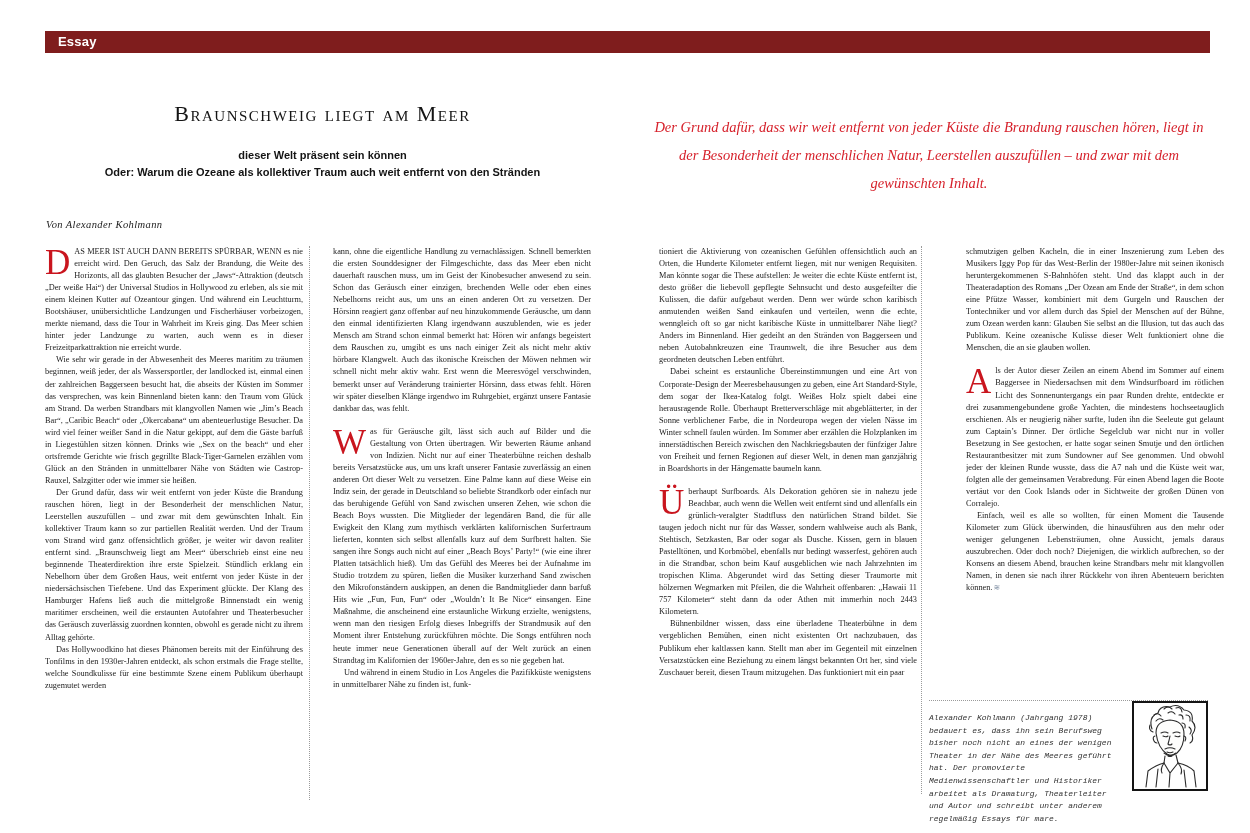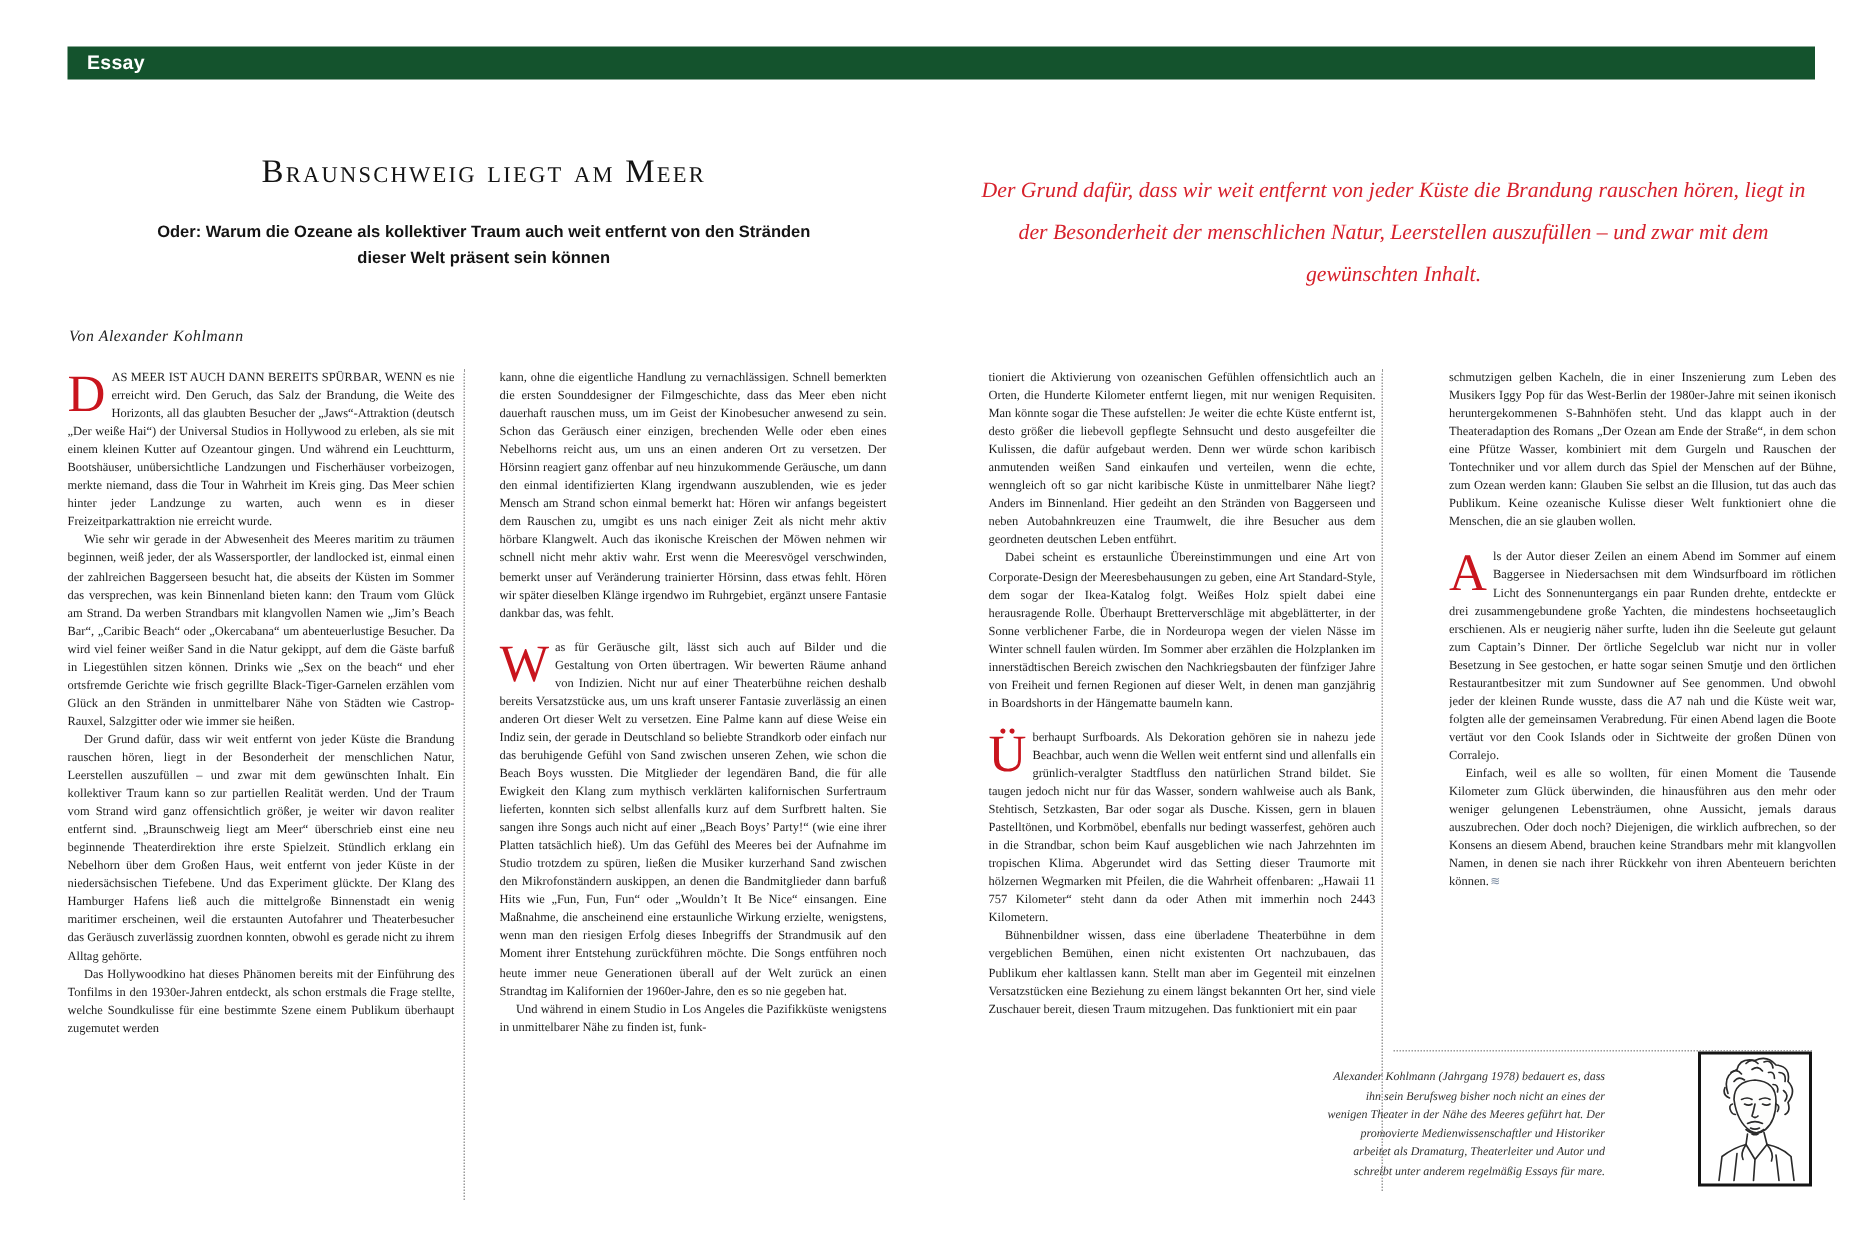--- a/index.html
+++ b/index.html
@@ -2,21 +2,21 @@
 <html><head>
 <meta charset="utf-8">
 <style>
   html,body{margin:0;padding:0;}
   body{
     width:1250px;height:833px;position:relative;background:#ffffff;
     font-family:"Liberation Serif", serif;color:#1c1c1c;overflow:hidden;
   }
   .kicker-bar{
     position:absolute;left:45px;top:31px;width:1165px;height:22px;
-    background:#14532d;color:#ffffff;
+    background:#7f1d1d;color:#ffffff;
     font-family:"Liberation Sans", sans-serif;font-weight:bold;font-size:13px;
     line-height:22px;padding-left:13px;box-sizing:border-box;letter-spacing:.2px;
   }
   .page-title{
     position:absolute;left:45px;top:101px;width:555px;text-align:center;
     font-variant:small-caps;font-size:22px;letter-spacing:1.5px;color:#141414;
     font-weight:500;
   }
   .subtitle{
     position:absolute;left:45px;top:147px;width:555px;text-align:center;
@@ -50,23 +50,23 @@
   .dropcap{
     float:left;color:#c9151e;font-size:35px;line-height:28px;
     padding:3px 4px 0 0;font-weight:normal;
   }
   .endmark{color:#7d8da2;font-size:8px;letter-spacing:-1px;}
   .bio-rule{
     position:absolute;left:929px;top:700px;width:279px;height:0;
     border-top:1px dotted #9a9a9a;
   }
   .bio-text{
-    position:absolute;left:882px;top:712px;width:188px;
-    font-family:Liberation Serif, serif;font-style:italic;
-    font-size:8px;line-height:12.6px;color:#333;text-align:right;
+    position:absolute;left:929px;top:712px;width:188px;
+    font-family:Liberation Mono, monospace;font-style:italic;
+    font-size:8px;line-height:12.6px;color:#333;text-align:left;
   }
   .portrait-frame{
     position:absolute;left:1132px;top:701px;width:76px;height:90px;
     border:2px solid #141414;background:#fff;box-sizing:border-box;
   }
   .footer{
     position:absolute;top:803px;display:flex;justify-content:space-between;
     font-size:9px;color:#20304a;margin-top:47px;
   }
   #footer-left{left:45px;width:555px;}
@@ -74,22 +74,22 @@
 </style>
 </head>
 <body>
 
 <div class="kicker-bar">
   <span>Essay</span>
 </div>
 
 <h1 class="page-title" style="margin:0;">Braunschweig liegt am Meer</h1>
 <div class="subtitle">
+  <div>dieser Welt präsent sein können</div>
   <div>Oder: Warum die Ozeane als kollektiver Traum auch weit entfernt von den Stränden</div>
-  <div>dieser Welt präsent sein können</div>
 </div>
 <div class="byline">Von Alexander Kohlmann</div>
 
 <div class="pullquote">Der Grund dafür, dass wir weit entfernt von jeder Küste die Brandung rauschen hören, liegt in der Besonderheit der menschlichen Natur, Leerstellen auszufüllen – und zwar mit dem gewünschten Inhalt.</div>
 
 <div class="col" id="col1">
     <p class="para"><span class="dropcap">D</span><span>AS MEER IST AUCH DANN BEREITS SPÜRBAR, WENN </span>es nie erreicht wird. Den Geruch, das Salz der Brandung, die Weite des Horizonts, all das glaubten Besucher der „Jaws“-Attraktion (deutsch „Der weiße Hai“) der Universal Studios in Hollywood zu erleben, als sie mit einem kleinen Kutter auf Ozeantour gingen. Und während ein Leuchtturm, Bootshäuser, unübersichtliche Landzungen und Fischerhäuser vorbeizogen, merkte niemand, dass die Tour in Wahrheit im Kreis ging. Das Meer schien hinter jeder Landzunge zu warten, auch wenn es in dieser Freizeitparkattraktion nie erreicht wurde.</p>
     <p class="para indent">Wie sehr wir gerade in der Abwesenheit des Meeres maritim zu träumen beginnen, weiß jeder, der als Wassersportler, der landlocked ist, einmal einen der zahlreichen Baggerseen besucht hat, die abseits der Küsten im Sommer das versprechen, was kein Binnenland bieten kann: den Traum vom Glück am Strand. Da werben Strandbars mit klangvollen Namen wie „Jim’s Beach Bar“, „Caribic Beach“ oder „Okercabana“ um abenteuerlustige Besucher. Da wird viel feiner weißer Sand in die Natur gekippt, auf dem die Gäste barfuß in Liegestühlen sitzen können. Drinks wie „Sex on the beach“ und eher ortsfremde Gerichte wie frisch gegrillte Black-Tiger-Garnelen erzählen vom Glück an den Stränden in unmittelbarer Nähe von Städten wie Castrop-Rauxel, Salzgitter oder wie immer sie heißen.</p>
     <p class="para indent">Der Grund dafür, dass wir weit entfernt von jeder Küste die Brandung rauschen hören, liegt in der Besonderheit der menschlichen Natur, Leerstellen auszufüllen – und zwar mit dem gewünschten Inhalt. Ein kollektiver Traum kann so zur partiellen Realität werden. Und der Traum vom Strand wird ganz offensichtlich größer, je weiter wir davon realiter entfernt sind. „Braunschweig liegt am Meer“ überschrieb einst eine neu beginnende Theaterdirektion ihre erste Spielzeit. Stündlich erklang ein Nebelhorn über dem Großen Haus, weit entfernt von jeder Küste in der niedersächsischen Tiefebene. Und das Experiment glückte. Der Klang des Hamburger Hafens ließ auch die mittelgroße Binnenstadt ein wenig maritimer erscheinen, weil die erstaunten Autofahrer und Theaterbesucher das Geräusch zuverlässig zuordnen konnten, obwohl es gerade nicht zu ihrem Alltag gehörte.</p>
     <p class="para indent">Das Hollywoodkino hat dieses Phänomen bereits mit der Einführung des Tonfilms in den 1930er-Jahren entdeckt, als schon erstmals die Frage stellte, welche Soundkulisse für eine bestimmte Szene einem Publikum überhaupt zugemutet werden</p>

